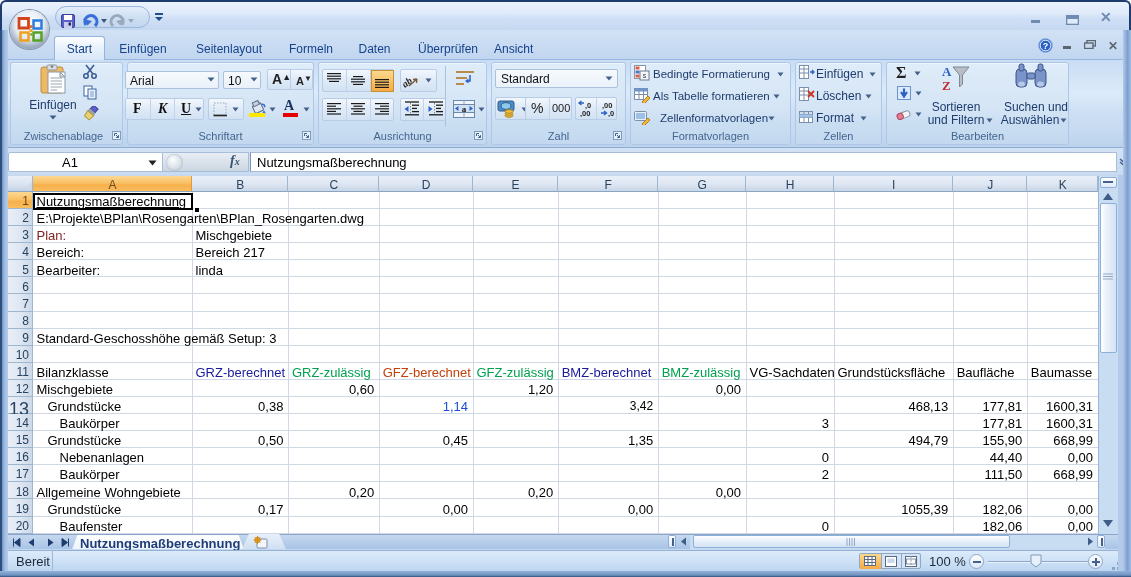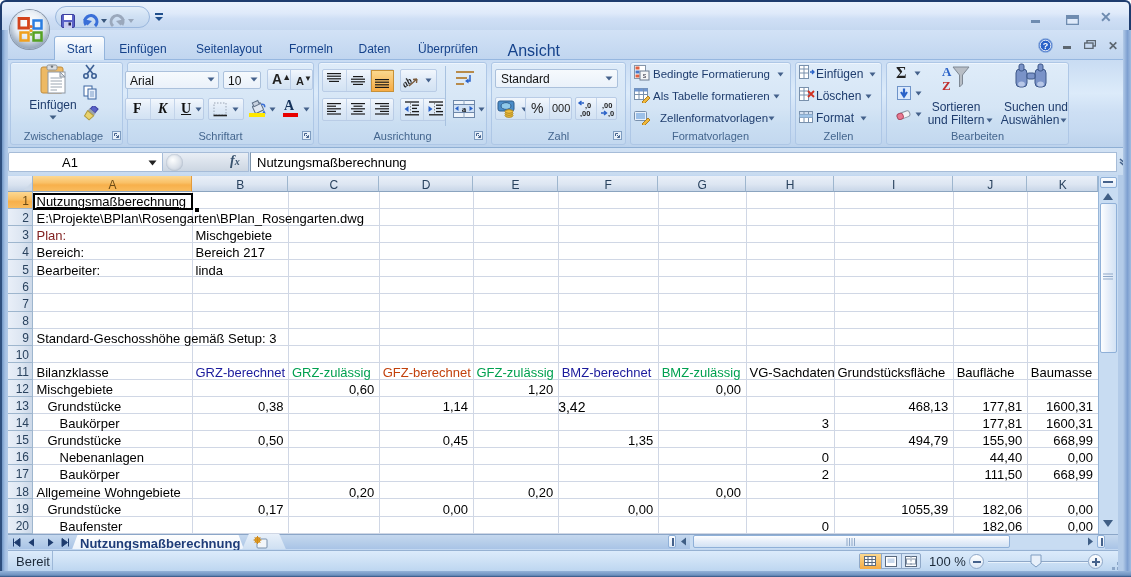--- a/index.html
+++ b/index.html
@@ -165,21 +165,21 @@
 <div class="a" style="left:2px;top:30px;width:1127px;height:30px;background:linear-gradient(#d2e2f6,#c0d5ef)"></div>
 <div class="a" style="left:2px;top:59px;width:1127px;height:1px;background:#96b7e0"></div>
 
 <div class="a" style="left:54px;top:36px;width:51px;height:24px;background:linear-gradient(#fefefe,#eaf2fc 45%,#d8e7f7);border:1px solid #93b4dc;border-bottom:none;border-radius:3px 3px 0 0"></div>
 <div class="tx navtxt" style="left:54px;top:42px;width:51px;text-align:center;font-size:12px">Start</div>
 <div class="tx navtxt" style="left:113px;top:42px;width:60px;text-align:center;font-size:12px">Einfügen</div>
 <div class="tx navtxt" style="left:183px;top:42px;width:92px;text-align:center;font-size:12px">Seitenlayout</div>
 <div class="tx navtxt" style="left:285px;top:42px;width:52px;text-align:center;font-size:12px">Formeln</div>
 <div class="tx navtxt" style="left:347px;top:42px;width:55px;text-align:center;font-size:12px">Daten</div>
 <div class="tx navtxt" style="left:410px;top:42px;width:76px;text-align:center;font-size:12px">Überprüfen</div>
-<div class="tx navtxt" style="left:494px;top:42px;width:66px;text-align:right;font-size:16px">Ansicht</div>
+<div class="tx navtxt" style="left:494px;top:42px;width:66px;text-align:left;font-size:12px">Ansicht</div>
 
 <svg class="a" style="left:1038px;top:38px" width="15" height="15" viewBox="0 0 15 15">
       <circle cx="7.5" cy="7.5" r="7" fill="#2b62c8" stroke="#9db9e0"></circle>
       <circle cx="7.5" cy="7.5" r="5.4" fill="none" stroke="#fff" stroke-width="1"></circle>
       <text x="7.5" y="11" font-size="9" font-weight="bold" fill="#fff" text-anchor="middle" font-family="Liberation Sans">?</text>
     </svg>
 <div class="a" style="left:1063px;top:46px;width:8px;height:2.5px;background:#5c6670"></div>
 <svg class="a" style="left:1084px;top:40px" width="12" height="9" viewBox="0 0 12 9">
       <rect x="3" y="0.5" width="8.5" height="5.5" fill="none" stroke="#5c6670" stroke-width="1.4"></rect>
       <rect x="0.5" y="3" width="8.5" height="5.5" fill="#c9daf1" stroke="#5c6670" stroke-width="1.4"></rect>
@@ -604,21 +604,21 @@
 <div class="tx" style="left:8px;top:313.76px;width:21px;text-align:right;font-size:12px;color:#29425e">8</div>
 <div class="a" style="left:8px;top:328.64px;width:25px;height:17.08px;background:linear-gradient(90deg,#e9eff8,#dde6f2 55%,#cdd9e9);border-right:1px solid #9eb6ce;border-bottom:1px solid #9eb6ce"></div>
 <div class="tx" style="left:8px;top:330.84px;width:21px;text-align:right;font-size:12px;color:#29425e">9</div>
 <div class="a" style="left:8px;top:345.72px;width:25px;height:17.08px;background:linear-gradient(90deg,#e9eff8,#dde6f2 55%,#cdd9e9);border-right:1px solid #9eb6ce;border-bottom:1px solid #9eb6ce"></div>
 <div class="tx" style="left:8px;top:347.92px;width:21px;text-align:right;font-size:12px;color:#29425e">10</div>
 <div class="a" style="left:8px;top:362.80px;width:25px;height:17.08px;background:linear-gradient(90deg,#e9eff8,#dde6f2 55%,#cdd9e9);border-right:1px solid #9eb6ce;border-bottom:1px solid #9eb6ce"></div>
 <div class="tx" style="left:8px;top:365.00px;width:21px;text-align:right;font-size:12px;color:#29425e">11</div>
 <div class="a" style="left:8px;top:379.88px;width:25px;height:17.08px;background:linear-gradient(90deg,#e9eff8,#dde6f2 55%,#cdd9e9);border-right:1px solid #9eb6ce;border-bottom:1px solid #9eb6ce"></div>
 <div class="tx" style="left:8px;top:382.08px;width:21px;text-align:right;font-size:12px;color:#29425e">12</div>
 <div class="a" style="left:8px;top:396.96px;width:25px;height:17.08px;background:linear-gradient(90deg,#e9eff8,#dde6f2 55%,#cdd9e9);border-right:1px solid #9eb6ce;border-bottom:1px solid #9eb6ce"></div>
-<div class="tx" style="left:8px;top:399.16px;width:21px;text-align:right;font-size:12px;color:#29425e">13</div>
+<div class="tx" style="left:8px;top:399.16px;width:21px;text-align:right;font-size:18px;color:#29425e">13</div>
 <div class="a" style="left:8px;top:414.04px;width:25px;height:17.08px;background:linear-gradient(90deg,#e9eff8,#dde6f2 55%,#cdd9e9);border-right:1px solid #9eb6ce;border-bottom:1px solid #9eb6ce"></div>
 <div class="tx" style="left:8px;top:416.24px;width:21px;text-align:right;font-size:12px;color:#29425e">14</div>
 <div class="a" style="left:8px;top:431.12px;width:25px;height:17.08px;background:linear-gradient(90deg,#e9eff8,#dde6f2 55%,#cdd9e9);border-right:1px solid #9eb6ce;border-bottom:1px solid #9eb6ce"></div>
 <div class="tx" style="left:8px;top:433.32px;width:21px;text-align:right;font-size:12px;color:#29425e">15</div>
 <div class="a" style="left:8px;top:448.20px;width:25px;height:17.08px;background:linear-gradient(90deg,#e9eff8,#dde6f2 55%,#cdd9e9);border-right:1px solid #9eb6ce;border-bottom:1px solid #9eb6ce"></div>
 <div class="tx" style="left:8px;top:450.40px;width:21px;text-align:right;font-size:12px;color:#29425e">16</div>
 <div class="a" style="left:8px;top:465.28px;width:25px;height:17.08px;background:linear-gradient(90deg,#e9eff8,#dde6f2 55%,#cdd9e9);border-right:1px solid #9eb6ce;border-bottom:1px solid #9eb6ce"></div>
 <div class="tx" style="left:8px;top:467.48px;width:21px;text-align:right;font-size:12px;color:#29425e">17</div>
 <div class="a" style="left:8px;top:482.36px;width:25px;height:17.08px;background:linear-gradient(90deg,#e9eff8,#dde6f2 55%,#cdd9e9);border-right:1px solid #9eb6ce;border-bottom:1px solid #9eb6ce"></div>
 <div class="tx" style="left:8px;top:484.56px;width:21px;text-align:right;font-size:12px;color:#29425e">18</div>
@@ -675,22 +675,22 @@
 <div class="tx" style="left:749.50px;top:365.00px;font-size:13px;color:#000">VG-Sachdaten</div>
 <div class="tx" style="left:837.50px;top:365.00px;font-size:13px;color:#000">Grundstücksfläche</div>
 <div class="tx" style="left:956.70px;top:365.00px;font-size:13px;color:#000">Baufläche</div>
 <div class="tx" style="left:1030.80px;top:365.00px;font-size:13px;color:#000">Baumasse</div>
 <div class="tx" style="left:36.50px;top:382.08px;font-size:13px;color:#000">Mischgebiete</div>
 <div class="tx" style="left:288.4px;top:382.08px;width:85.80px;text-align:right;font-size:13px;color:#000">0,60</div>
 <div class="tx" style="left:473px;top:382.08px;width:80.20px;text-align:right;font-size:13px;color:#000">1,20</div>
 <div class="tx" style="left:658.2px;top:382.08px;width:82.80px;text-align:right;font-size:13px;color:#000">0,00</div>
 <div class="tx" style="left:47.50px;top:399.16px;font-size:13px;color:#000">Grundstücke</div>
 <div class="tx" style="left:192px;top:399.16px;width:91.40px;text-align:right;font-size:13px;color:#000">0,38</div>
-<div class="tx" style="left:379.2px;top:399.16px;width:88.80px;text-align:right;font-size:13px;color:#000000">1,14</div>
-<div class="tx" style="left:558.2px;top:399.16px;width:95.00px;text-align:left;font-size:14px;color:#000">3,42</div>
+<div class="tx" style="left:379.2px;top:399.16px;width:88.80px;text-align:right;font-size:13px;color:#1d4ed8">1,14</div>
+<div class="tx" style="left:558.2px;top:399.16px;width:95.00px;text-align:right;font-size:12px;color:#000">3,42</div>
 <div class="tx" style="left:834px;top:399.16px;width:114.20px;text-align:right;font-size:13px;color:#000">468,13</div>
 <div class="tx" style="left:953.2px;top:399.16px;width:69.10px;text-align:right;font-size:13px;color:#000">177,81</div>
 <div class="tx" style="left:1027.3px;top:399.16px;width:65.70px;text-align:right;font-size:13px;color:#000">1600,31</div>
 <div class="tx" style="left:59.50px;top:416.24px;font-size:13px;color:#000">Baukörper</div>
 <div class="tx" style="left:746px;top:416.24px;width:83.00px;text-align:right;font-size:13px;color:#000">3</div>
 <div class="tx" style="left:953.2px;top:416.24px;width:69.10px;text-align:right;font-size:13px;color:#000">177,81</div>
 <div class="tx" style="left:1027.3px;top:416.24px;width:65.70px;text-align:right;font-size:13px;color:#000">1600,31</div>
 <div class="tx" style="left:47.50px;top:433.32px;font-size:13px;color:#000">Grundstücke</div>
 <div class="tx" style="left:192px;top:433.32px;width:91.40px;text-align:right;font-size:13px;color:#000">0,50</div>
 <div class="tx" style="left:379.2px;top:433.32px;width:88.80px;text-align:right;font-size:13px;color:#000">0,45</div>

